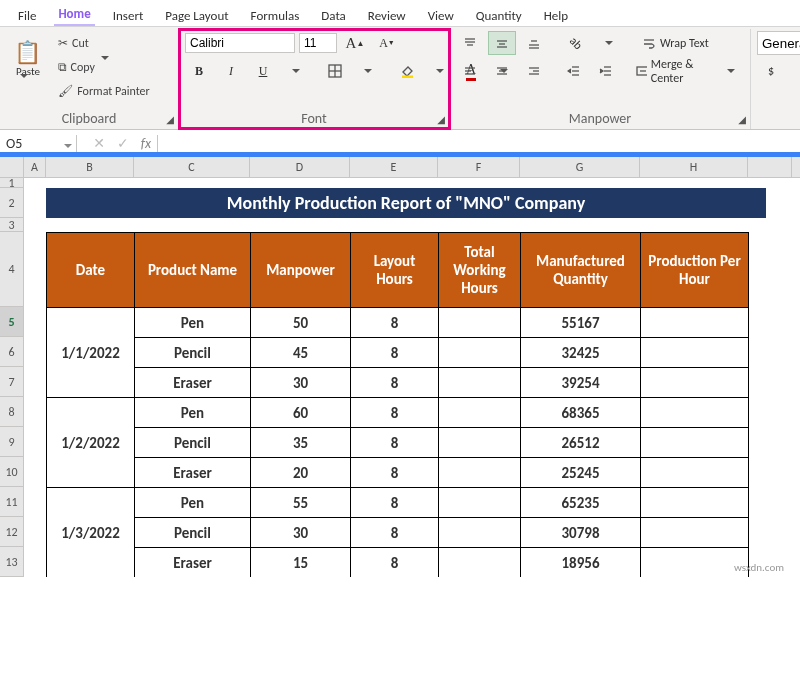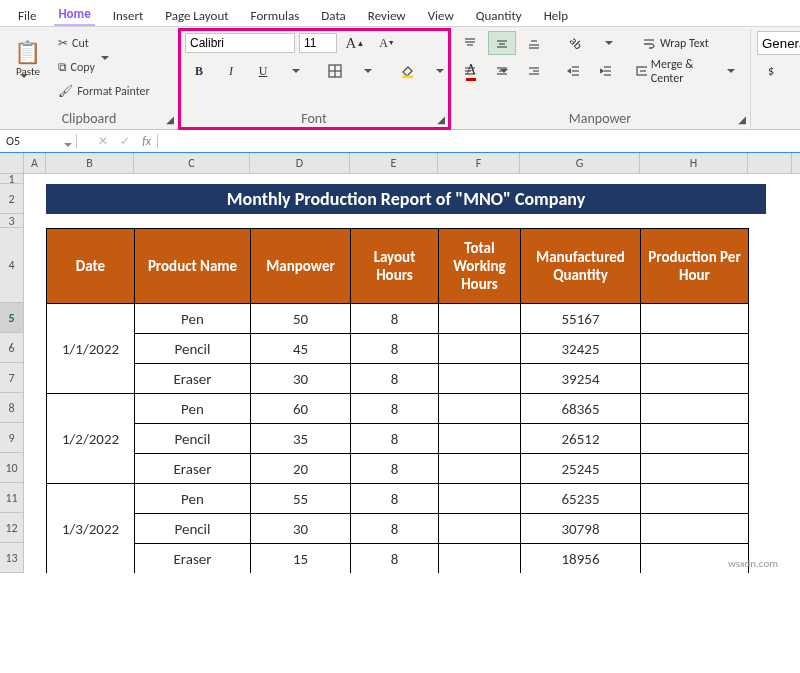--- a/index.html
+++ b/index.html
@@ -99,24 +99,24 @@
   }
   .font-name { width: 110px; }
   .font-size { width: 38px; }
   .font-top .btn { font-family: "Times New Roman", serif; }
 
   .al-btn.active { background:#d5e6d8; border-color:#9fc9a8; }
 
   
   .fbar {
     display:flex;
-    border-bottom:1px solid #3b82f6;
+    border-bottom:5px solid #3b82f6;
     height:22px;
-    align-items:center;
-    font-size:12px;
+    align-items:flex-end;
+    font-size:14px;
   }
   .namebox {
     width:70px;
     border-right:1px solid #c8c6c4;
     display:flex;
     align-items:center;
     padding-left:6px;
     background:#fff;
     position: relative;
   }
@@ -202,34 +202,34 @@
   }
   .tbl th {
     background:#c55a11;
     color:#fff;
     font-weight:bold;
     height:75px;
     padding:4px 6px;
     font-size:15px;
     line-height:1.2;
   }
-  .tbl td { height:30px; }
+  .tbl td { height:30px;font-weight:bold; }
   .cB { width:88px; }
   .cC { width:116px; }
   .cD { width:100px; }
   .cE { width:88px; }
   .cF { width:82px; }
   .cG { width:120px; }
   .cH { width:108px; }
 
   .rh.sel { background:#d2d2d2; color:#217346; font-weight:bold;}
 
   .watermark {
     position:absolute;
-    right:14px;
+    right:8px;
     bottom:3px;
     font-size:11px;
     color:#999;
   }
 
   
   svg { stroke:#555; fill:none; stroke-width:1.3; }
 </style>
 </head>
 <body>

